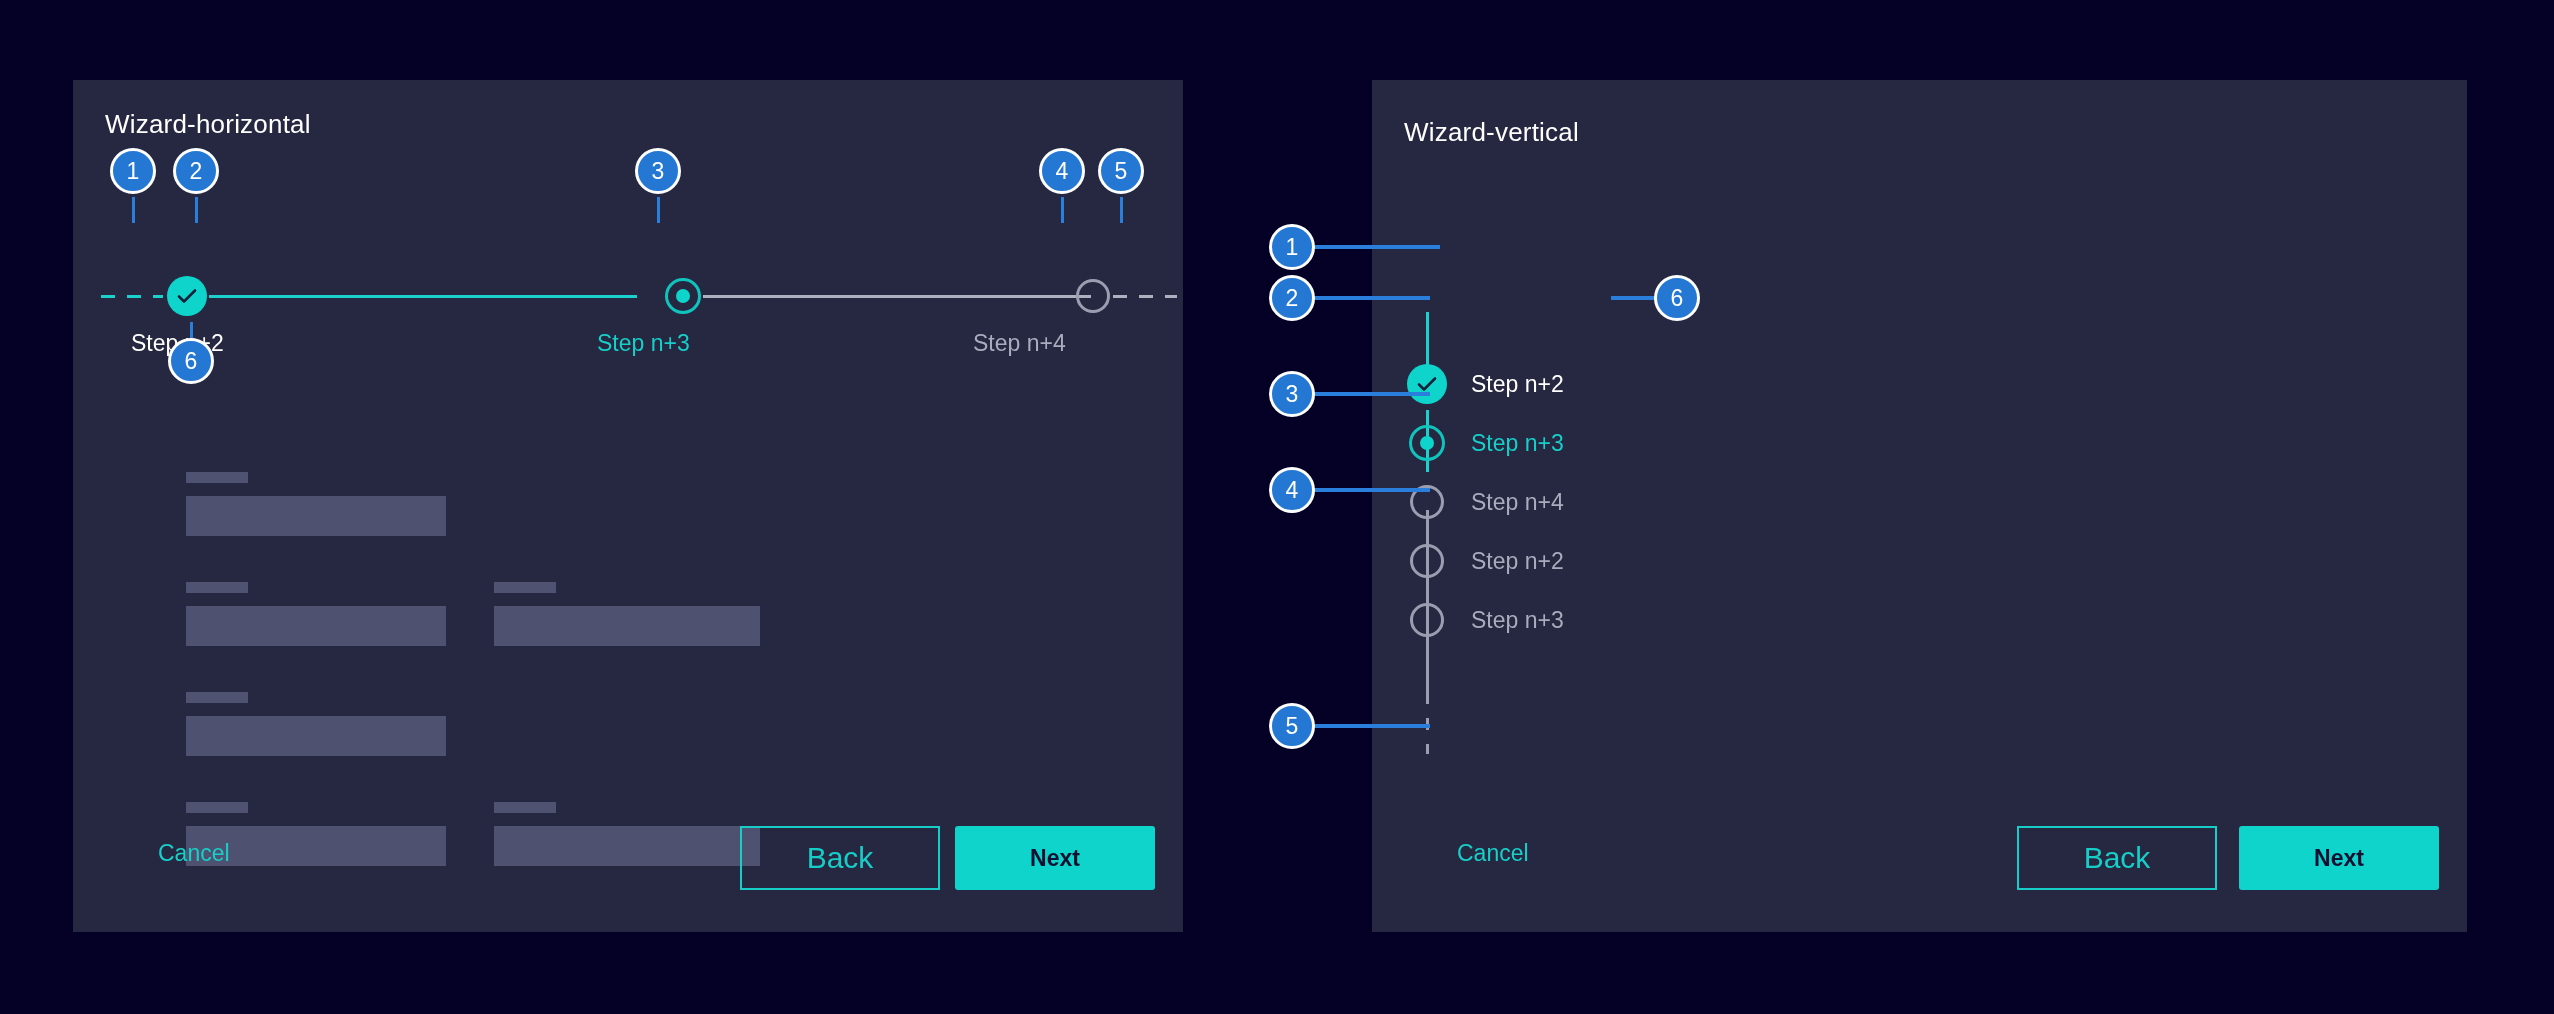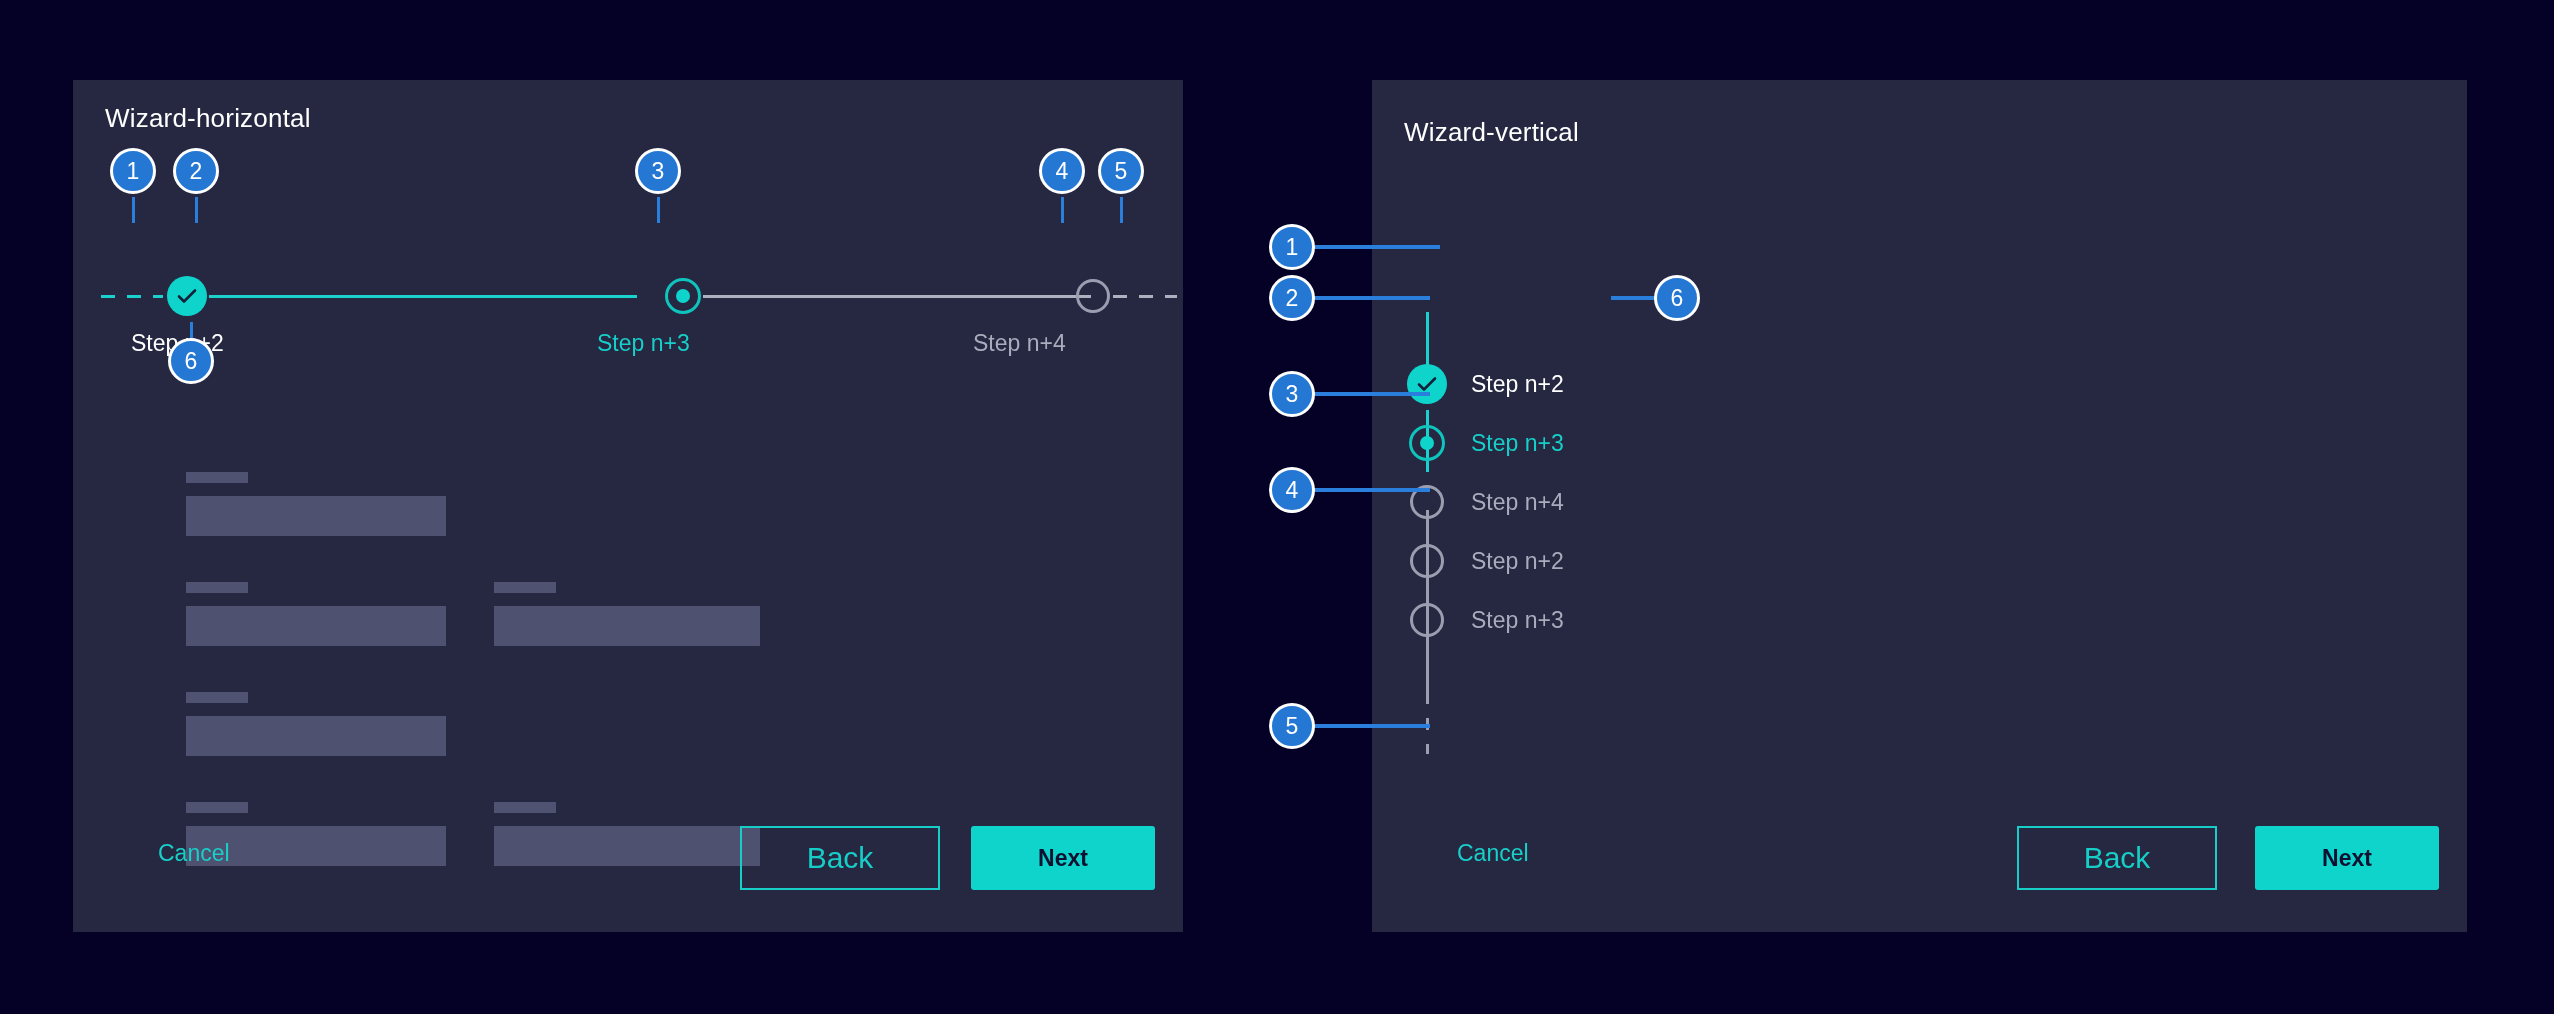--- a/index.html
+++ b/index.html
@@ -20,21 +20,21 @@
   #card-vertical   { left: 1372px; top: 80px; width: 1095px; height: 852px; }
 
   .card-title {
     position: absolute;
     color: #ffffff;
     font-size: 26px;
     font-weight: 400;
     letter-spacing: .2px;
     white-space: nowrap;
   }
-  #title-h { left: 32px; top: 23px; }
+  #title-h { left: 32px; top: 29px; }
   #title-v { left: 32px; top: 37px; }
 
   
   #h-stepper { position: absolute; left: 0; top: 196px; width: 100%; height: 40px; }
   .h-track { position: absolute; top: 19px; height: 3px; }
   .h-dash-left {
     left: 28px; width: 62px;
     background-image: linear-gradient(to right,#1ad1cd 0 14px, transparent 14px 26px);
     background-size: 26px 3px; background-repeat: repeat-x;
   }
@@ -91,21 +91,21 @@
     position: absolute; left: 85px; top: 14px;
     color: #18cfc9; font-size: 23px; background: none; border: none; cursor: pointer;
     font-family: "Liberation Sans", sans-serif;
   }
   .btn-back {
     position: absolute; top: 0; width: 200px; height: 64px;
     background: transparent; border: 2px solid #16cdc7; color: #16cdc7;
     font-size: 30px; cursor: pointer; font-family: "Liberation Sans", sans-serif;
   }
   .btn-next {
-    position: absolute; top: 0; width: 184px; height: 64px;
+    position: absolute; top: 0; width: 200px; height: 64px;
     background: #0fd4cb; border: none; color: #0d1030; border-radius: 3px;
     font-size: 23px; font-weight: 700; cursor: pointer; font-family: "Liberation Sans", sans-serif;
   }
   #h-back { right: 243px; } #h-next { right: 28px; }
   #v-back { right: 250px; } #v-next { right: 28px; }
 
   
   #v-stepper { position: absolute; left: 33px; top: 160px; width: 300px; height: 580px; }
   .v-rail { position: absolute; left: 21px; width: 3px; }
   .rail-dash-top {

